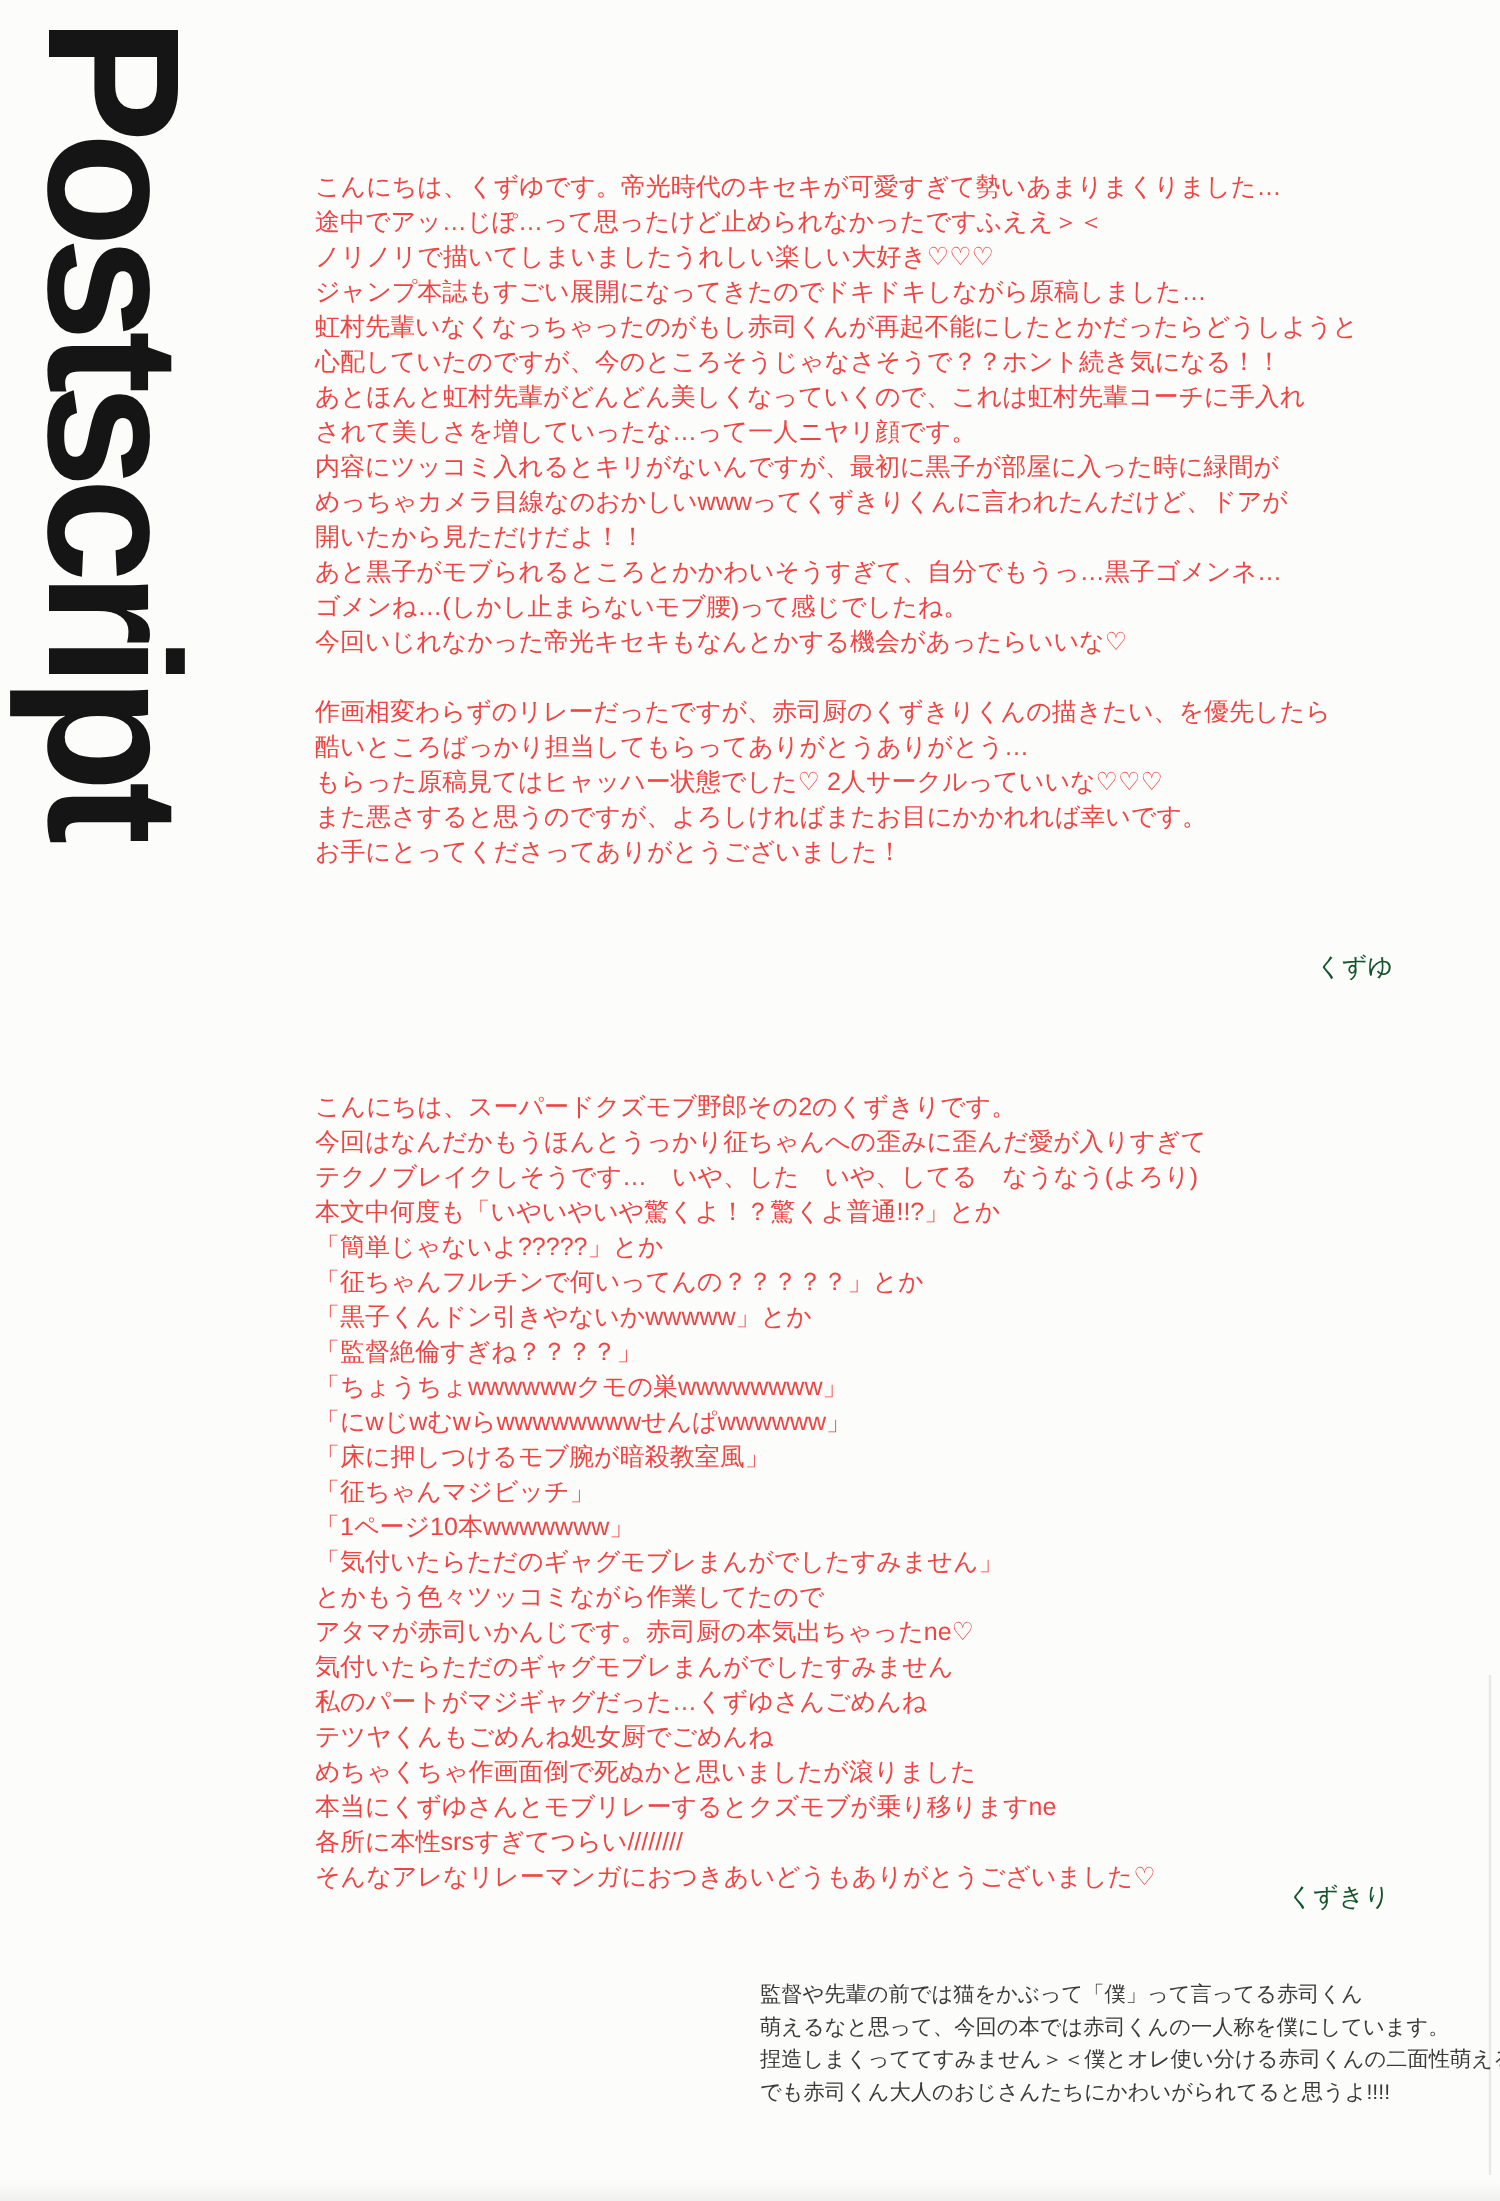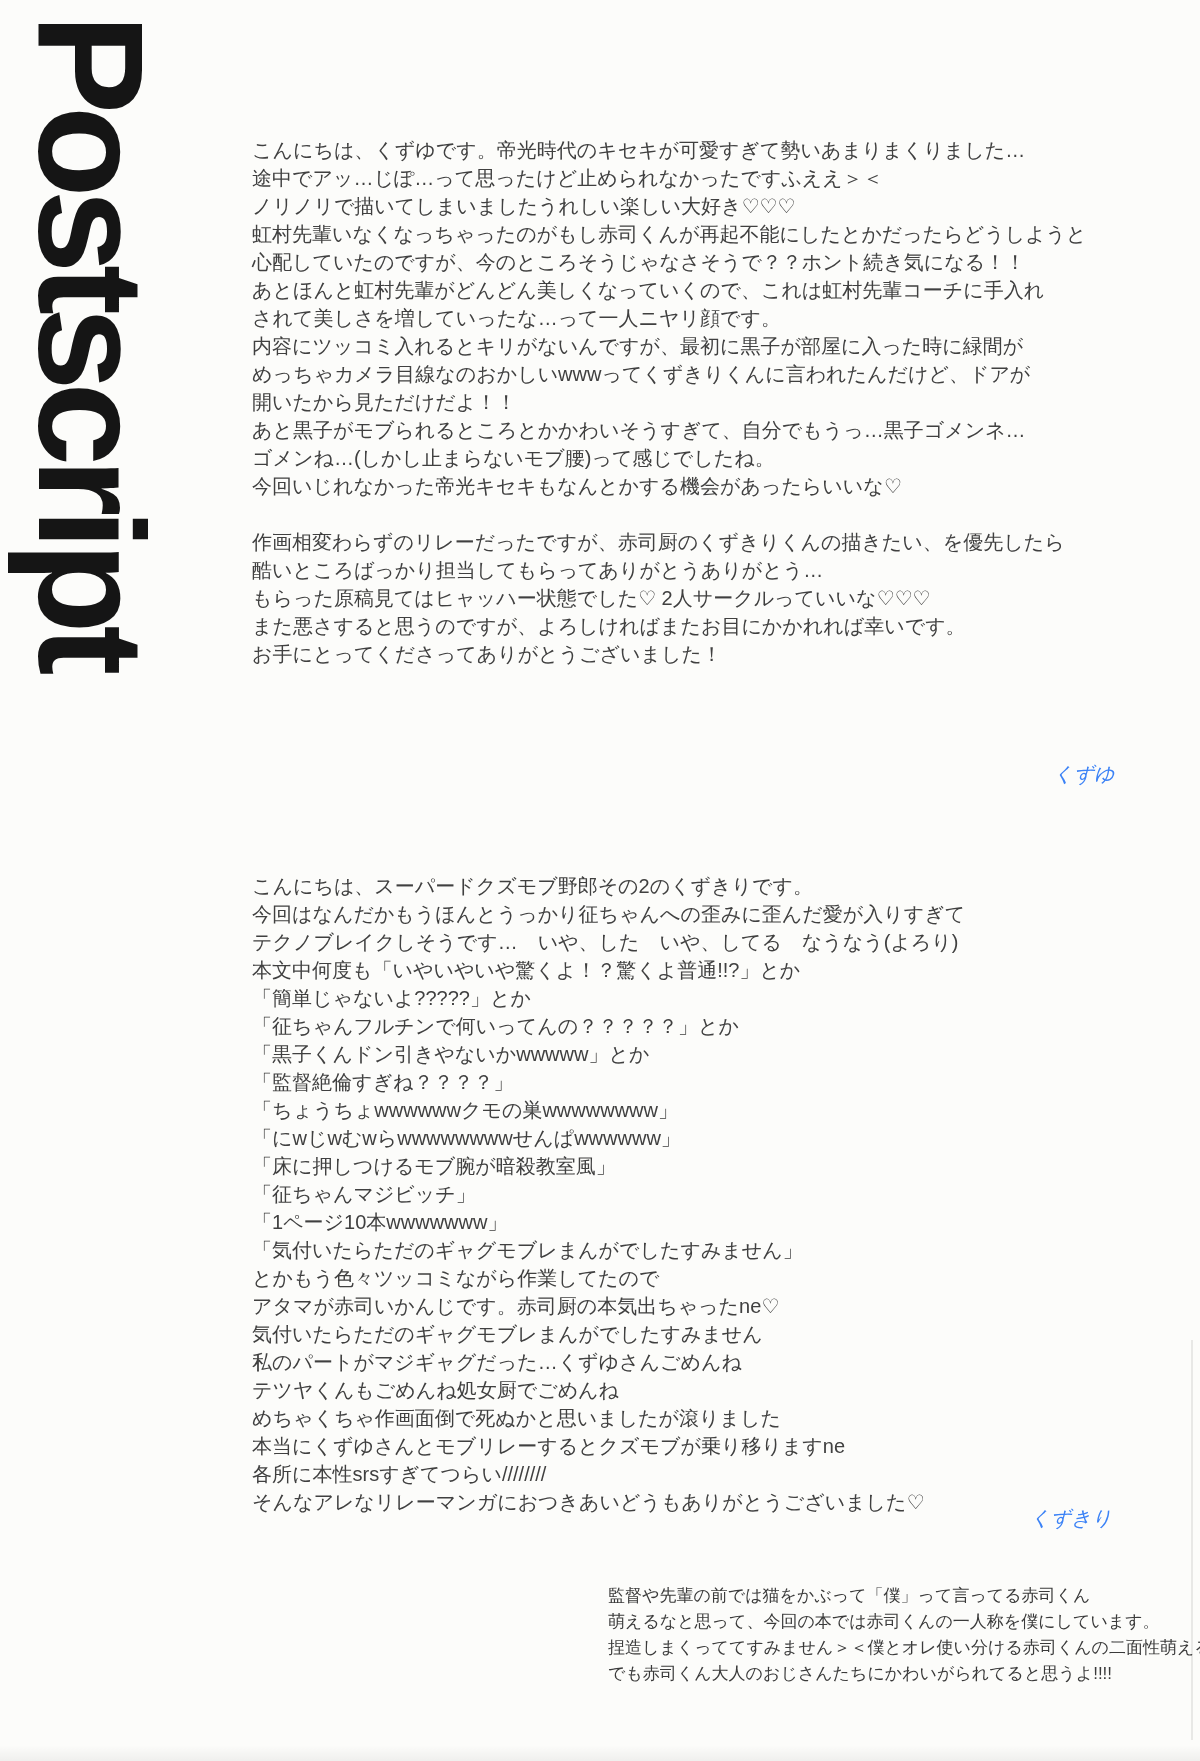--- a/index.html
+++ b/index.html
@@ -21,37 +21,36 @@
     letter-spacing: -8px;
     line-height: 1;
     color: #151515;
     white-space: nowrap;
     user-select: none;
   }
   
   .block {
     position: absolute;
     left: 252px;
-    color: #404040;
+    color: #ef4444;
     font-size: 20px;
   }
   .block .line {
     height: 28px;
     line-height: 28px;
     white-space: pre;
   }
   .block1 { top: 136px; }
   .block2 { top: 872px; }
   .sig {
     position: absolute;
-    color: #3b82f6;
+    color: #14532d;
     font-size: 20px;
     line-height: 24px;
     white-space: pre;
-    font-style: italic;
   }
   .sig1 { left: 1053px; top: 762px; }
   .sig2 { left: 1030px; top: 1506px; text-align: center; }
   
   .footnote {
     position: absolute;
     left: 608px; top: 1583px;
     color: #3a3a3a;
     font-size: 17px;
   }
@@ -76,20 +75,21 @@
 </style>
 </head>
 <body>
 
 <div class="vertical-title">Postscript</div>
 
 <section class="block block1">
   <div class="line">こんにちは、くずゆです。帝光時代のキセキが可愛すぎて勢いあまりまくりました…</div>
   <div class="line">途中でアッ…じぽ…って思ったけど止められなかったですふええ＞＜</div>
   <div class="line">ノリノリで描いてしまいましたうれしい楽しい大好き♡♡♡</div>
+  <div class="line">ジャンプ本誌もすごい展開になってきたのでドキドキしながら原稿しました…</div>
   <div class="line">虹村先輩いなくなっちゃったのがもし赤司くんが再起不能にしたとかだったらどうしようと</div>
   <div class="line">心配していたのですが、今のところそうじゃなさそうで？？ホント続き気になる！！</div>
   <div class="line">あとほんと虹村先輩がどんどん美しくなっていくので、これは虹村先輩コーチに手入れ</div>
   <div class="line">されて美しさを増していったな…って一人ニヤリ顔です。</div>
   <div class="line">内容にツッコミ入れるとキリがないんですが、最初に黒子が部屋に入った時に緑間が</div>
   <div class="line">めっちゃカメラ目線なのおかしいwwwってくずきりくんに言われたんだけど、ドアが</div>
   <div class="line">開いたから見ただけだよ！！</div>
   <div class="line">あと黒子がモブられるところとかかわいそうすぎて、自分でもうっ…黒子ゴメンネ…</div>
   <div class="line">ゴメンね…(しかし止まらないモブ腰)って感じでしたね。</div>
   <div class="line">今回いじれなかった帝光キセキもなんとかする機会があったらいいな♡</div>

